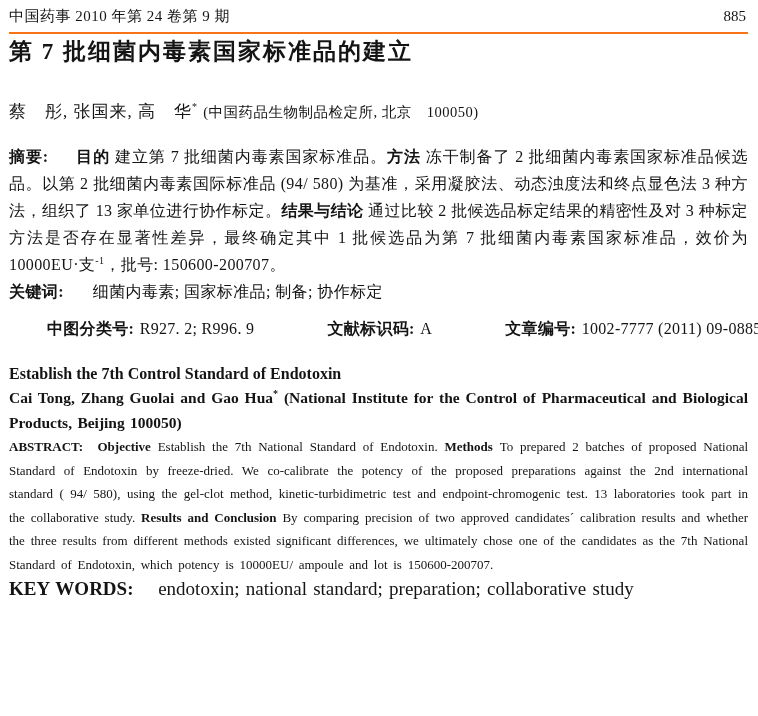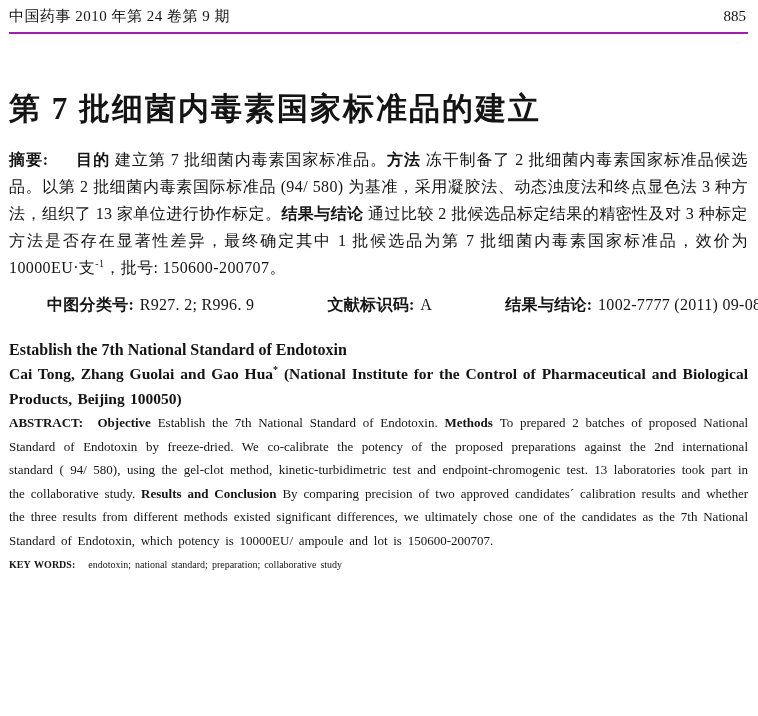--- a/index.html
+++ b/index.html
@@ -12,29 +12,28 @@
   }
   .page {
     width: 758px; height: 716px;
     padding: 0 10px 0 9px;
     background: #ffffff;
   }
   
   .running-head {
     display: flex; justify-content: space-between; align-items: baseline;
     font-size: 15px; padding: 7px 2px 6px 0;
-    border-bottom: 2px solid #a21caf;
+    border-bottom: 2px solid #f97316;
   }
   .running-head .journal { letter-spacing: 0.5px; }
   .running-head .pageno { font-size: 15px; }
 
   
   .title-cn {
-    margin-top: 57px;
-    font-size: 31px; font-weight: 700;
+    font-size: 23px; font-weight: 700;
     letter-spacing: 2px;
     line-height: 36px;
     white-space: nowrap;
   }
 
   
   .authors-cn {
     margin-top: 30px;
     font-size: 17px; line-height: 24px;
     letter-spacing: 1px;
@@ -80,43 +79,45 @@
     font-size: 15.5px; line-height: 25px;
     text-align: justify; word-spacing: 1.5px; font-weight: bold;
   }
   .abs-en {
     font-size: 13px; line-height: 23.6px;
     text-align: justify; word-spacing: 2.5px;
   }
   .abs-en .lbl, .kw-en .lbl { font-weight: 700; }
   .abs-en .head-gap { margin-right: 1.1em; }
   .kw-en {
-    font-size: 10px; line-height: 23.6px; word-spacing: 1.5px; font-family: Liberation Serif, serif;
+    font-size: 19px; line-height: 23.6px; word-spacing: 1.5px; font-family: Liberation Serif, serif;
   }
   .kw-en .lbl { margin-right: 1.3em; }
 </style>
 </head>
 <body>
 
 <div class="page">
 
   <div class="running-head">
     <span class="journal">中国药事 2010 年第 24 卷第 9 期</span>
     <span class="pageno">885</span>
   </div>
 
   <h1 class="title-cn">第 7 批细菌内毒素国家标准品的建立</h1>
 
+  <p class="authors-cn"><span>蔡　彤, 张国来, 高　华</span><sup class="mark">*</sup> <span class="affil">(中国药品生物制品检定所, 北京　100050)</span></p>
 
   <p class="abs-cn"><span class="lbl head-gap">摘要:</span><span class="sec-lbl">目的</span><span>建立第 7 批细菌内毒素国家标准品。</span><span class="sec-lbl">方法</span><span>冻干制备了 2 批细菌内毒素国家标准品候选品。以第 2 批细菌内毒素国际标准品 (94/ 580) 为基准，采用凝胶法、动态浊度法和终点显色法 3 种方法，组织了 13 家单位进行协作标定。</span><span class="sec-lbl">结果与结论</span><span>通过比较 2 批候选品标定结果的精密性及对 3 种标定方法是否存在显著性差异，最终确定其中 1 批候选品为第 7 批细菌内毒素国家标准品，效价为 10000EU·支</span><sup class="pot">-1</sup><span>，批号: 150600-200707。</span></p>
 
+  <p class="kw-cn"><span class="lbl">关键词:</span><span>细菌内毒素; 国家标准品; 制备; 协作标定</span></p>
 
-  <p class="clc-line"><span class="grp"><span class="lbl">中图分类号:</span><span class="val">R927. 2; R996. 9</span></span><span class="grp"><span class="lbl">文献标识码:</span><span class="val">A</span></span><span class="grp"><span class="lbl">结果与结论:</span><span class="val">1002-7777 (2011) 09-0885-04</span></span></p>
+  <p class="clc-line"><span class="grp"><span class="lbl">中图分类号:</span><span class="val">R927. 2; R996. 9</span></span><span class="grp"><span class="lbl">文献标识码:</span><span class="val">A</span></span><span class="grp"><span class="lbl">文章编号:</span><span class="val">1002-7777 (2011) 09-0885-04</span></span></p>
 
-  <h2 class="title-en">Establish the 7th National Standard of Endotoxin</h2>
+  <h2 class="title-en">Establish the 7th Control Standard of Endotoxin</h2>
 
   <p class="authors-en"><span>Cai Tong, Zhang Guolai and Gao Hua</span><sup class="mark">*</sup> <span>(National Institute for the Control of Pharmaceutical and Biological Products, Beijing 100050)</span></p>
 
   <p class="abs-en"><span class="lbl head-gap">ABSTRACT:</span><span class="sec-lbl">Objective</span><span>Establish the 7th National Standard of Endotoxin.</span> <span class="sec-lbl">Methods</span><span>To prepared 2 batches of proposed National Standard of Endotoxin by freeze-dried. We co-calibrate the potency of the proposed preparations against the 2nd international standard ( 94/ 580), using the gel-clot method, kinetic-turbidimetric test and endpoint-chromogenic test. 13 laboratories took part in the collaborative study.</span> <span class="sec-lbl">Results and Conclusion</span><span>By comparing precision of two approved candidates´ calibration results and whether the three results from different methods existed significant differences, we ultimately chose one of the candidates as the 7th National Standard of Endotoxin, which potency is 10000EU/ ampoule and lot is 150600-200707.</span></p>
 
   <p class="kw-en"><span class="lbl">KEY WORDS:</span><span>endotoxin; national standard; preparation; collaborative study</span></p>
 
 </div>
 
 </body></html>

